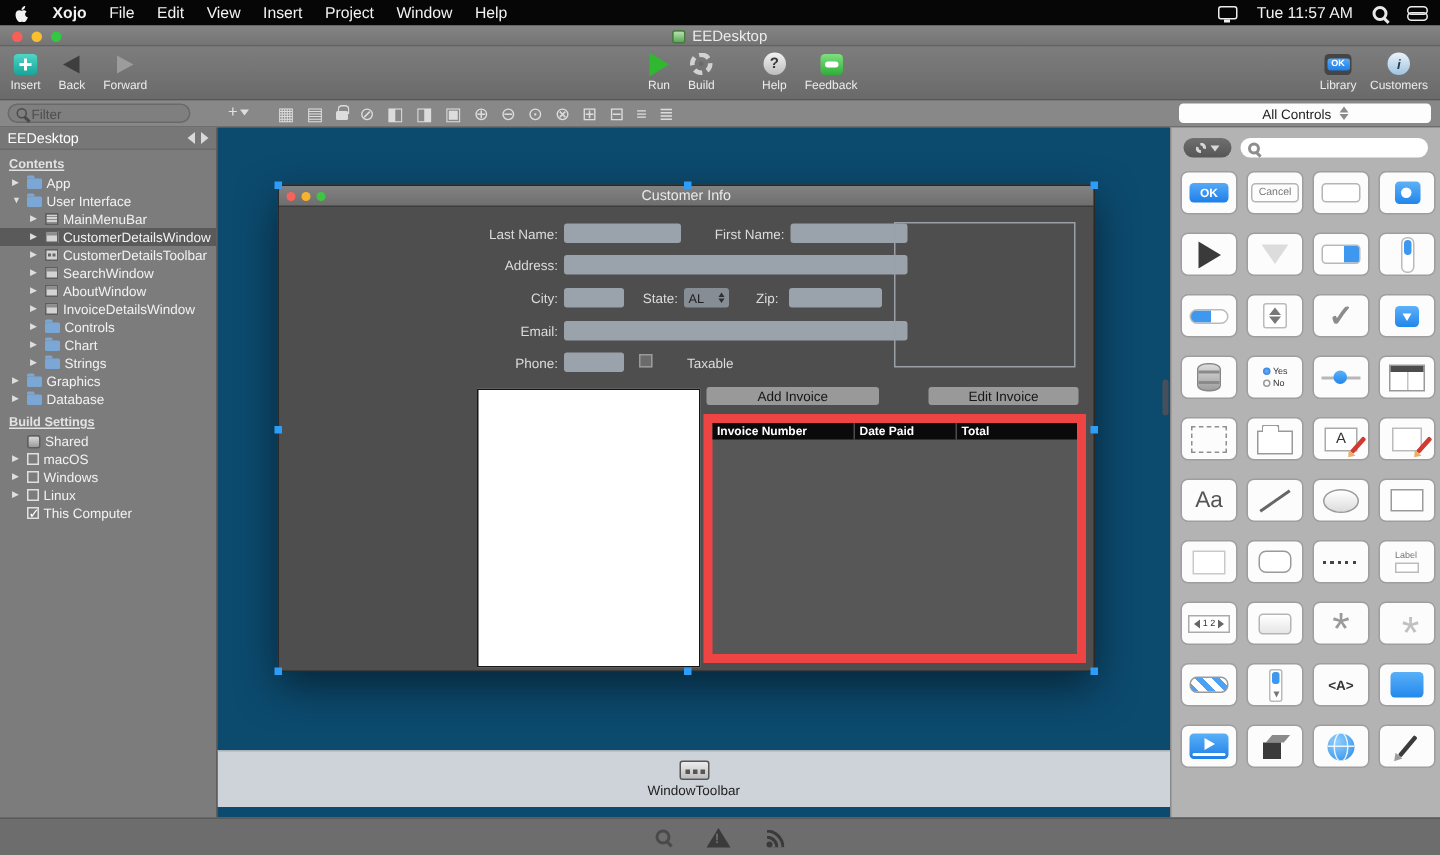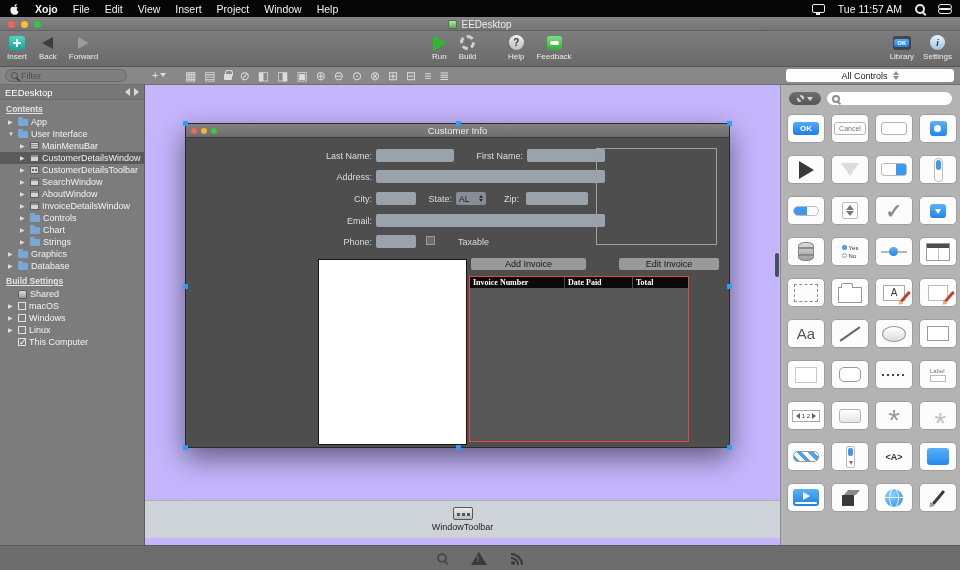--- a/index.html
+++ b/index.html
@@ -94,42 +94,42 @@
   .winico { width:9px; height:8px; background:#d3d3d3; border:1px solid #5e5e5e; position:relative; flex:none; }
   .winico::before { content:""; position:absolute; left:0; right:0; top:0; height:2px; background:#8d8d8d; }
   .menuico { width:9px; height:8px; border:1px solid #5e5e5e; background:repeating-linear-gradient(#d3d3d3 0 1px,#8d8d8d 1px 2px); flex:none; }
   .toolico { width:9px; height:8px; background:#d3d3d3; border:1px solid #5e5e5e; position:relative; flex:none; }
   .toolico::before { content:""; position:absolute; left:1px; top:2px; width:2px; height:2px; background:#666; box-shadow:3px 0 #666; }
   .sharedico { width:9px; height:9px; border-radius:2px; background:linear-gradient(#dadada,#9a9a9a); border:1px solid #5e5e5e; flex:none; }
   .cb { width:8px; height:8px; border:1px solid #e0e0e0; flex:none; position:relative; }
   .cb.on::after { content:"\2713"; position:absolute; left:0; top:-2px; font-size:9px; color:#fff; }
 
   
-  .editor { position:absolute; left:145px; top:85px; width:635px; bottom:25px; background:#c4b5fd; overflow:hidden; }
+  .editor { position:absolute; left:145px; top:85px; width:635px; bottom:25px; background:#0c4a6e; overflow:hidden; }
   .escroll { position:absolute; right:1px; top:168px; width:4px; height:24px; background:#47505a; border-radius:2px; }
   .dwin { position:absolute; left:40px; top:38px; width:545px; height:325px; background:#4e4e4e; border:1px solid #292929;
           box-shadow:0 10px 26px rgba(0,0,0,.5); }
   .dtitle { height:14px; background:linear-gradient(#828282,#6e6e6e); border-radius:3px 3px 0 0; position:relative;
             text-align:center; font-size:9.5px; line-height:14px; color:#e9e9e9; border-bottom:1px solid #3c3c3c; }
   .dlights { position:absolute; left:5px; top:4px; display:flex; gap:4px; }
   .dlt { width:6px; height:6px; border-radius:50%; }
   .hd { position:absolute; width:5px; height:5px; background:#2e9df7; z-index:6; }
   .custlist { position:absolute; left:2px; top:16px; width:128px; bottom:2px; background:#060606; border:1px solid #d8d8d8; }
   .custhead { display:block; color:#fff; font-size:8px; font-weight:bold; padding:2px 3px; border-bottom:1px solid #3a3a3a; }
   .dlabel { position:absolute; color:#dcdcdc; font-size:9px; text-align:right; }
   .dfield { position:absolute; height:13px; background:#9aa2ab; border-radius:2px; }
   .dpopup { position:absolute; height:13px; background:#868d95; border-radius:2px; display:flex; align-items:center;
             justify-content:space-between; padding:0 3px; font-size:8.5px; color:#1e1e1e; }
   .mini-ud { display:flex; flex-direction:column; gap:1px; }
   .mini-ud i { display:block; width:0; height:0; border-left:2.5px solid transparent; border-right:2.5px solid transparent; }
   .mini-ud .u { border-bottom:3px solid #2f2f2f; } .mini-ud .d { border-top:3px solid #2f2f2f; }
   .dcheck { position:absolute; width:9px; height:9px; background:#6b6b6b; border:1px solid #9a9a9a; }
   .dbtn { position:absolute; height:12px; background:#999; border-radius:2px; color:#161616; font-size:9px; text-align:center; line-height:12px; }
   .wcanvas { position:absolute; left:132px; top:135px; width:149px; height:186px; background:#fff; border:1px solid #161616; }
-  .invlist { position:absolute; left:283px; top:152px; width:220px; height:166px; background:#575757; border:1px solid #ef4444;font-family:Liberation Serif, serif; }
+  .invlist { position:absolute; left:283px; top:152px; width:255px; height:166px; background:#575757; border:6px solid #ef4444; }
   .invhead { display:flex; height:11px; background:#0a0a0a; color:#fff; font-size:8px; font-weight:bold; }
   .invhead span { padding:1px 3px; border-right:1px solid #4c4c4c; overflow:hidden; white-space:nowrap; }
   .imgwell { position:absolute; left:410px; top:24px; width:121px; height:97px; border:1px solid #9aa0a6; }
 
   .shelf { position:absolute; left:0; right:0; top:415px; height:38px; background:#cdd3d9; border-top:1px solid #a9b2ba;
            display:flex; flex-direction:column; align-items:center; justify-content:center; gap:2px; }
   .shelficon { width:20px; height:13px; border:1px solid #565656; border-radius:2px; background:linear-gradient(#ececec,#bdbdbd); position:relative; }
   .shelficon::after { content:""; position:absolute; left:3px; top:5px; width:3px; height:3px; background:#555; box-shadow:5px 0 #555,10px 0 #555; }
   .shelflabel { font-size:9px; color:#222; }
 
@@ -320,21 +320,21 @@
             <span class="libic">
               <span class="okpill">OK</span>
             </span>
           </span>
         <span class="tlabel">Library</span>
       </div>
       <div class="tbtn">
         <span class="ticon">
             <span class="inspic">i</span>
           </span>
-        <span class="tlabel">Settings</span>
+        <span class="tlabel">Customers</span>
       </div>
     </div>
   </div>
 
   <div class="filterbar">
     <div class="finput">
       <span class="mag dk" style="width:7px;height:7px;border-width:1.5px"></span>
       <input placeholder="Filter" style="">
     </div>
     <div class="addctl">

